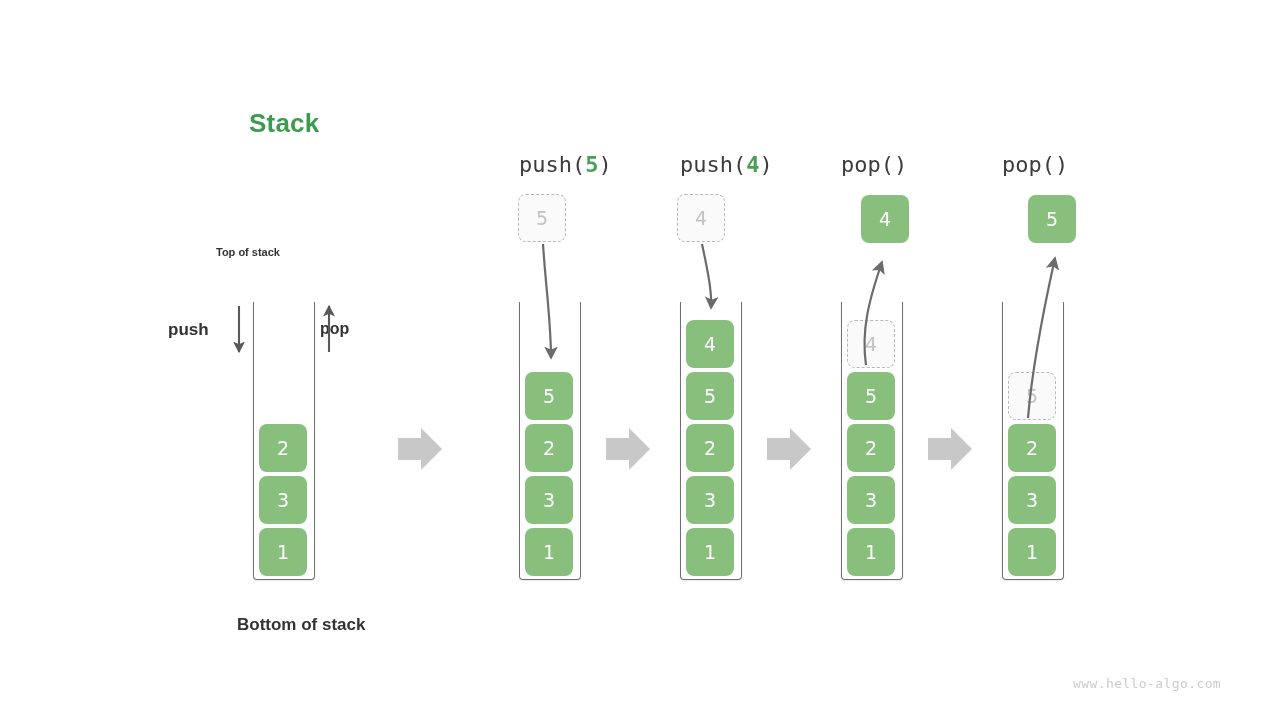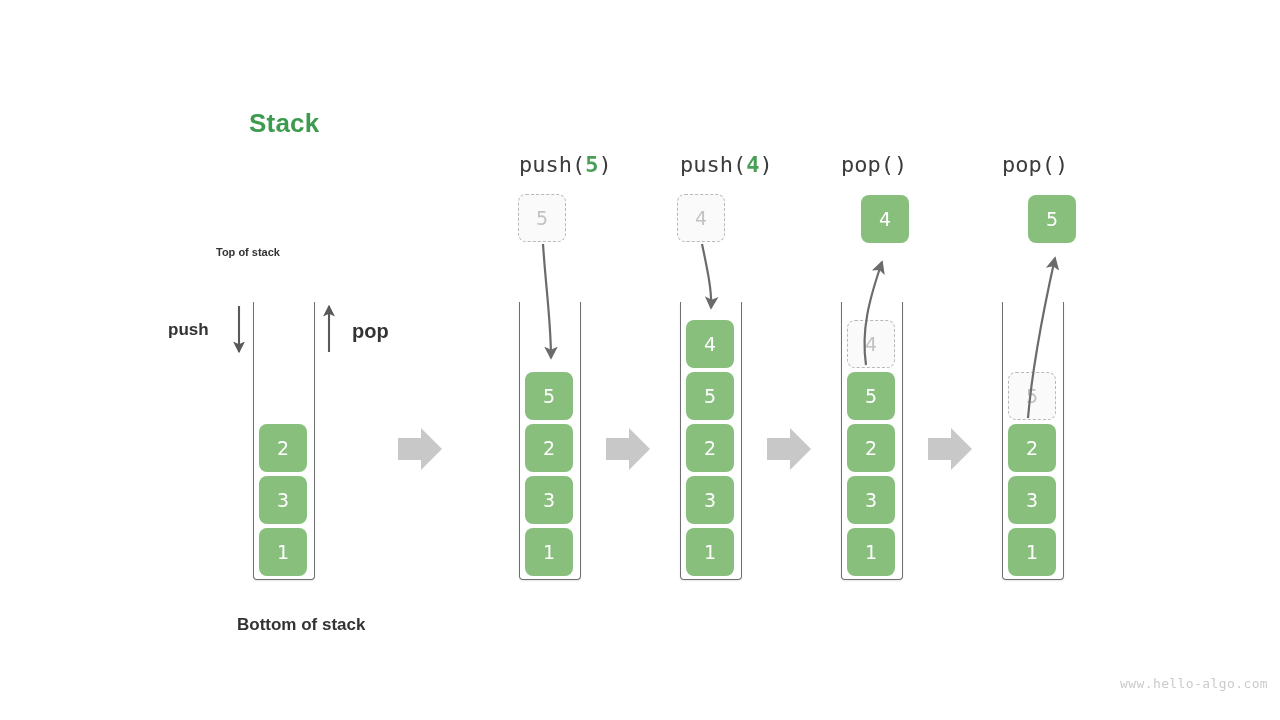--- a/index.html
+++ b/index.html
@@ -61,23 +61,23 @@
     left: 168px;
     top: 320px;
     font-size: 17px;
     font-weight: bold;
     color: #333333;
     white-space: nowrap;
   }
 
   .label-pop {
     position: absolute;
-    left: 352px;
+    left: 320px;
     top: 320px;
-    font-size: 20px;
+    font-size: 16px;
     font-weight: bold;
     color: #333333;
     white-space: nowrap;
     text-align: right;
   }
 
   .op-header {
     position: absolute;
     top: 152px;
     font-family: "DejaVu Sans Mono", "Liberation Mono", monospace;
@@ -93,21 +93,20 @@
 
   .watermark {
     position: absolute;
     left: 1073px;
     top: 676px;
     font-family: "DejaVu Sans Mono", "Liberation Mono", monospace;
     font-size: 13px;
     color: #cbcbcb;
     letter-spacing: 0.4px;
     white-space: nowrap;
-    margin-left: 47px;
   }
 
   
   .stack-col {
     position: absolute;
     top: 302px;
     width: 62px;
     height: 278px;
   }
   .stack-wall {

